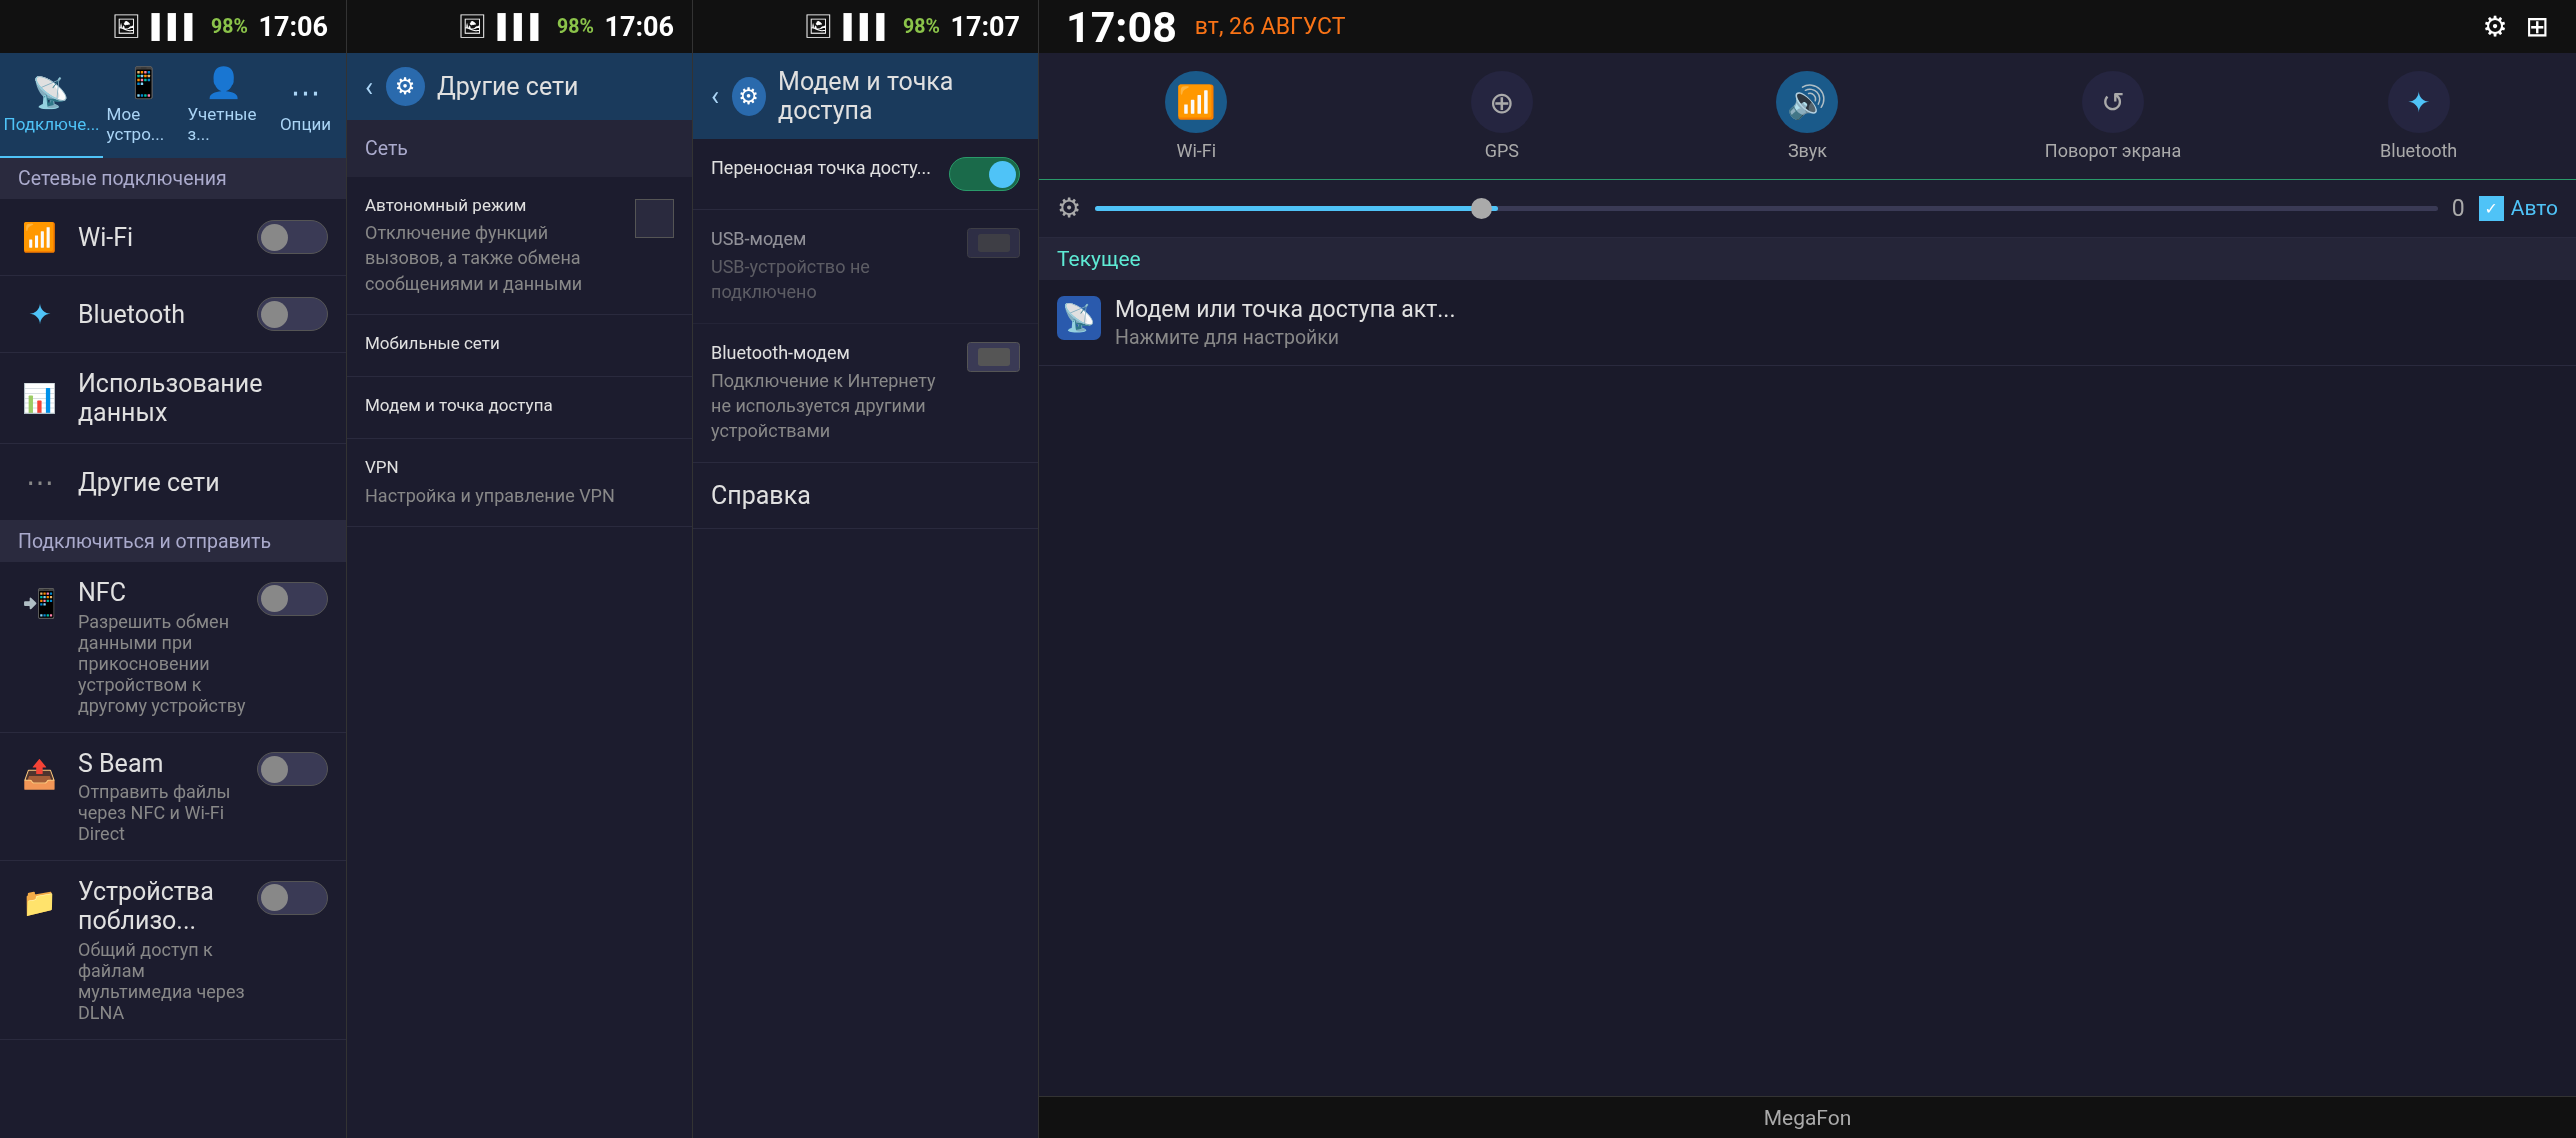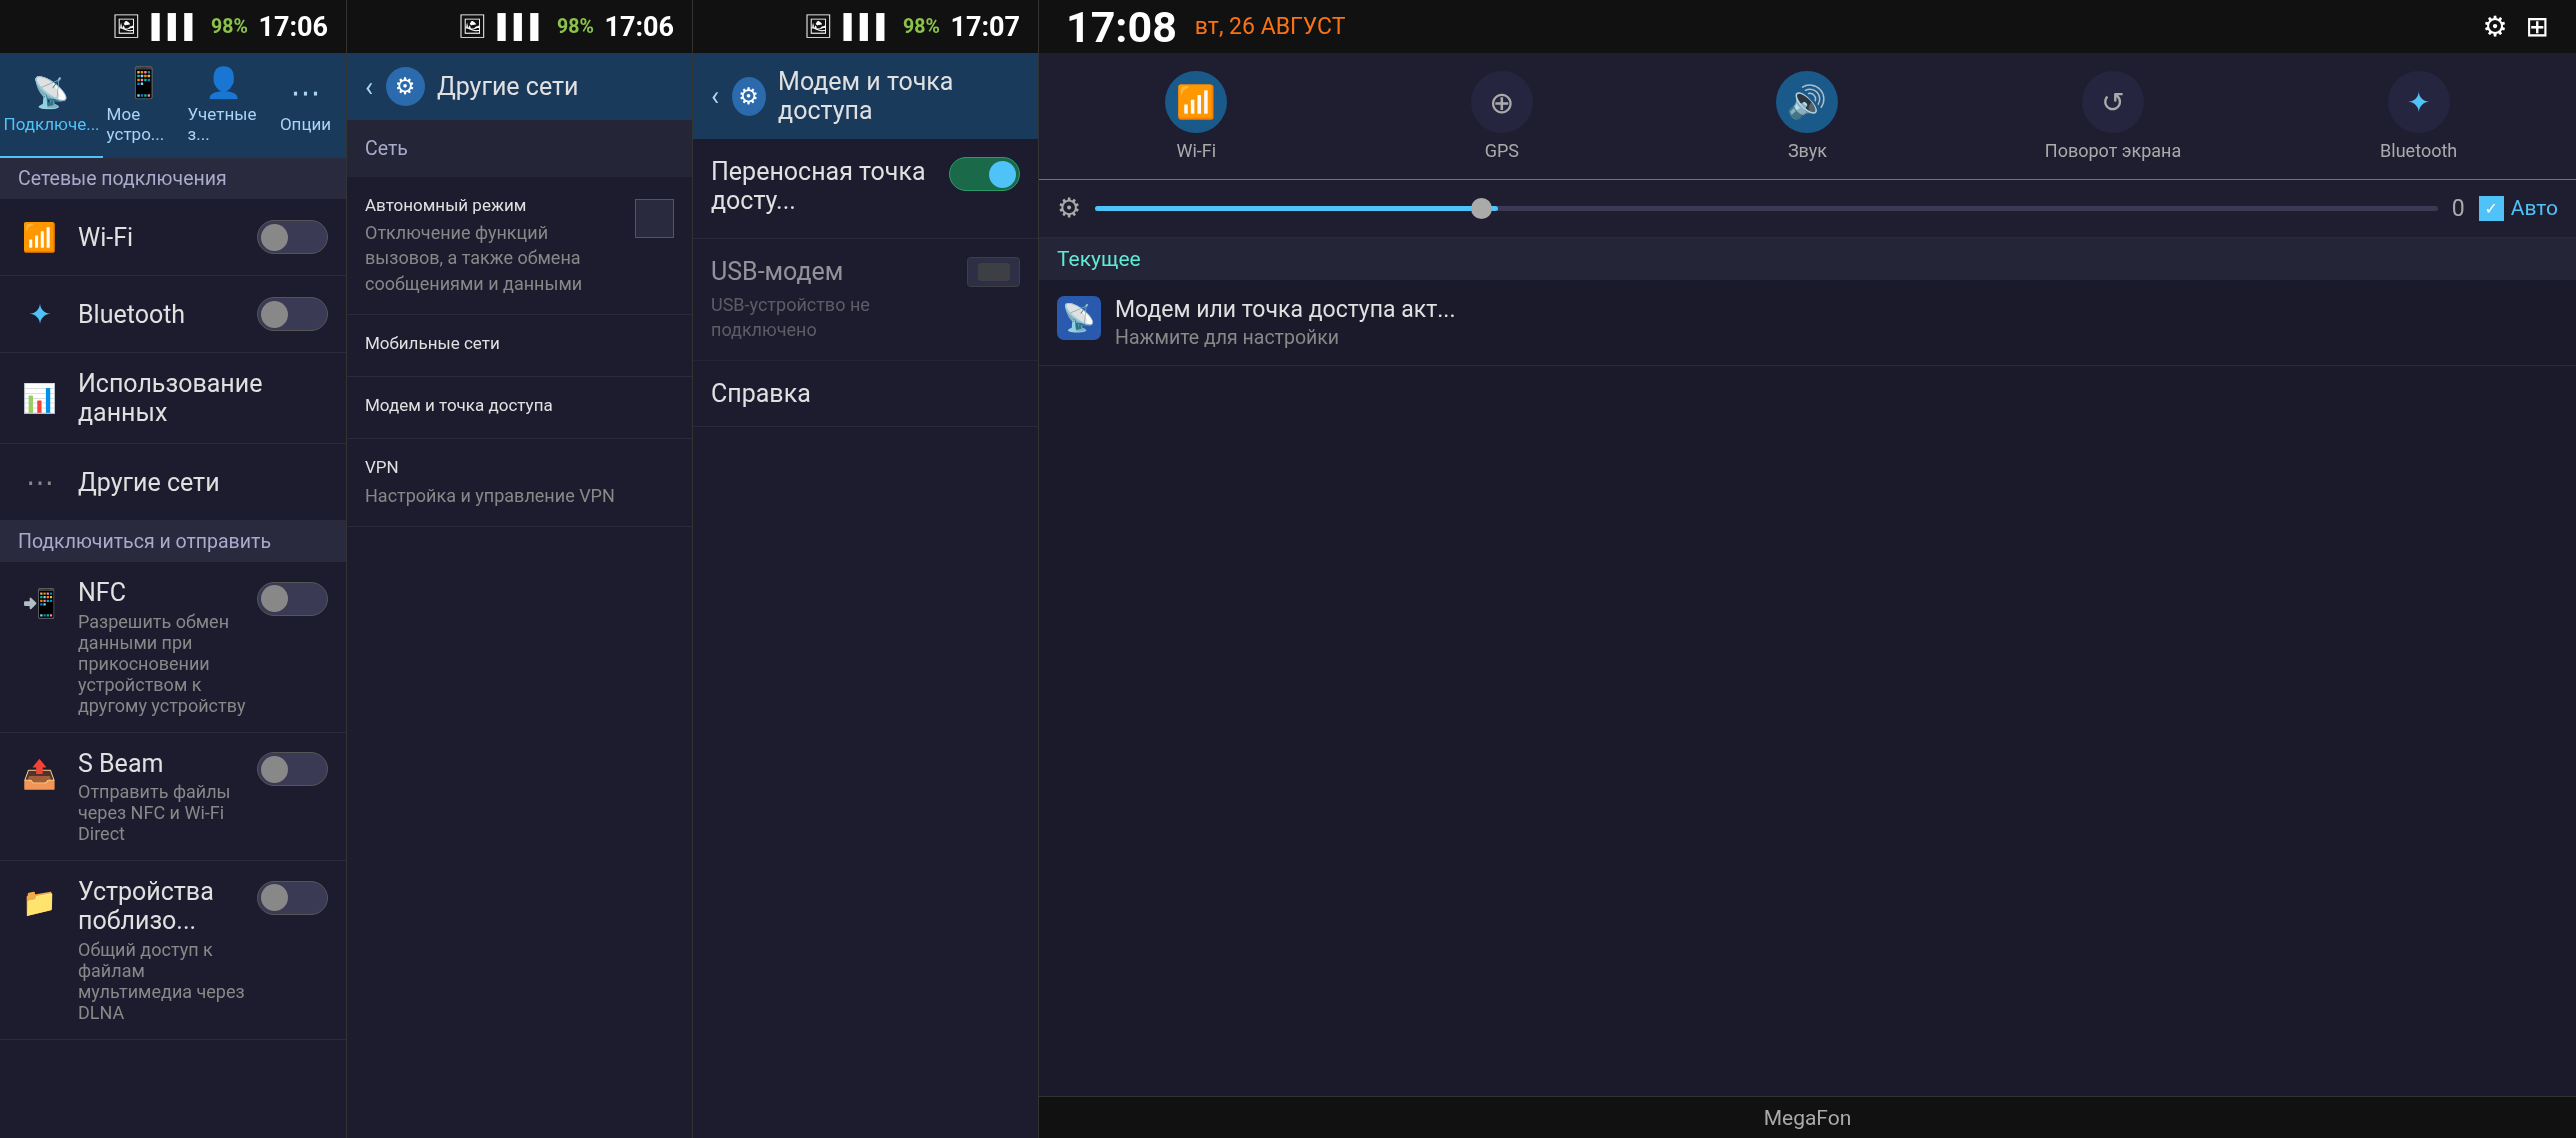--- a/index.html
+++ b/index.html
@@ -186,21 +186,21 @@
     }
 
     .modem-item {
       display: flex;
       align-items: flex-start;
       padding: 18px 18px;
       border-bottom: 0.9px solid #2a2a3e;
       cursor: pointer;
     }
     .modem-item .modem-text { flex: 1; }
-    .modem-item .modem-title { font-size: 25px; color: #e0e0e0; margin-bottom: 5.3px; }
+    .modem-item .modem-title { font-size: 18px; color: #e0e0e0; margin-bottom: 5.3px; }
     .modem-item .modem-desc { font-size: 18px; color: #888; line-height: 1.4; }
     .modem-toggle {
       width: 71px;
       height: 34px;
       border-radius: 17px;
       background: #1a6a4a;
       border: 1.8px solid #2a9a6a;
       display: flex;
       align-items: center;
       padding: 2.7px;
@@ -581,20 +581,29 @@
   <div class="modem-item" style="opacity:0.6">
     <div class="modem-text">
       <div class="modem-title">USB-модем</div>
       <div class="modem-desc">USB-устройство не подключено</div>
     </div>
     <div class="modem-toggle-off">
       <div class="modem-toggle-off-inner"></div>
     </div>
   </div>
 
+  <div class="modem-item">
+    <div class="modem-text">
+      <div class="modem-title">Bluetooth-модем</div>
+      <div class="modem-desc">Подключение к Интернету не используется другими устройствами</div>
+    </div>
+    <div class="modem-toggle-off">
+      <div class="modem-toggle-off-inner"></div>
+    </div>
+  </div>
 
   <div class="справка-item">Справка</div>
 </div>
 
 <div class="panel panel4">
 
   <div class="notif-status-bar">
     <span class="notif-time-big">17:08</span>
     <span class="notif-date">вт, 26 АВГУСТ</span>
     <div class="notif-status-icons">

